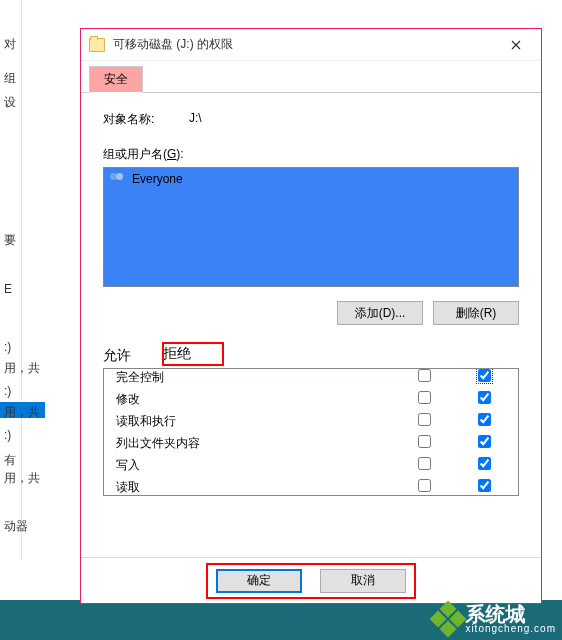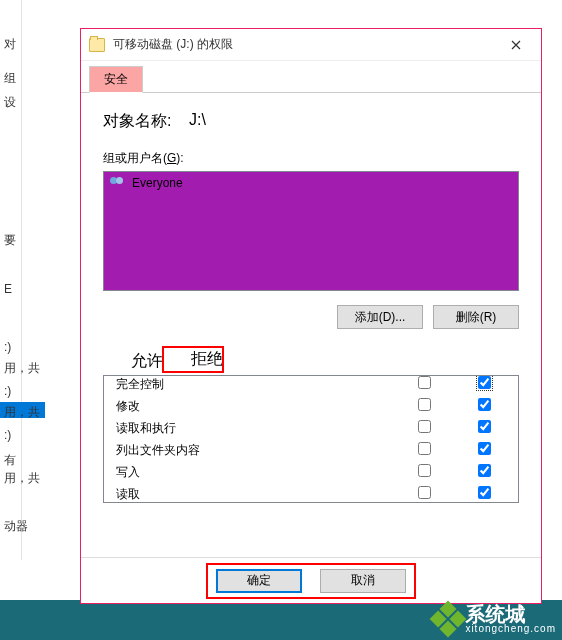--- a/index.html
+++ b/index.html
@@ -110,32 +110,32 @@
   font-size: 12px;
 }
 .body {
   flex: 1;
   padding: 12px 22px 0 22px;
   overflow: hidden;
 }
 .row-obj {
   display: flex;
   margin: 6px 0 18px 0;
-  font-size: 16px;
+  font-size: 12px;
 }
 .row-obj .lbl { width: 86px; }
 .grp-label {
   font-size: 12px;
   margin-bottom: 4px;
 }
 .grp-label u { text-decoration: underline; }
 .listbox {
   border: 1px solid #828790;
   height: 120px;
-  background: #a21caf;
+  background: #3b82f6;
   padding: 2px;
 }
 .list-item {
   display: flex;
   align-items: center;
   gap: 6px;
   padding: 2px 4px;
 }
 .list-item .usr-ico {
   width: 16px; height: 12px;
@@ -170,22 +170,22 @@
   justify-content: center;
 }
 .perm-header {
   display: flex;
   align-items: flex-end;
   margin-bottom: 3px;
 }
 .perm-header .plabel { flex: 1; font-size: 12px; }
 .perm-header .col {
   width: 60px;
-  text-align: right;
-  font-size: 16px;
+  text-align: left;
+  font-size: 14px;
 }
 .perm-header .col.deny {
   outline: 2px solid #ff0000;
   outline-offset: -1px;
   padding: 2px 0;
 }
 .perm-list {
   border: 1px solid #828790;
   height: 128px;
   overflow-y: scroll;

